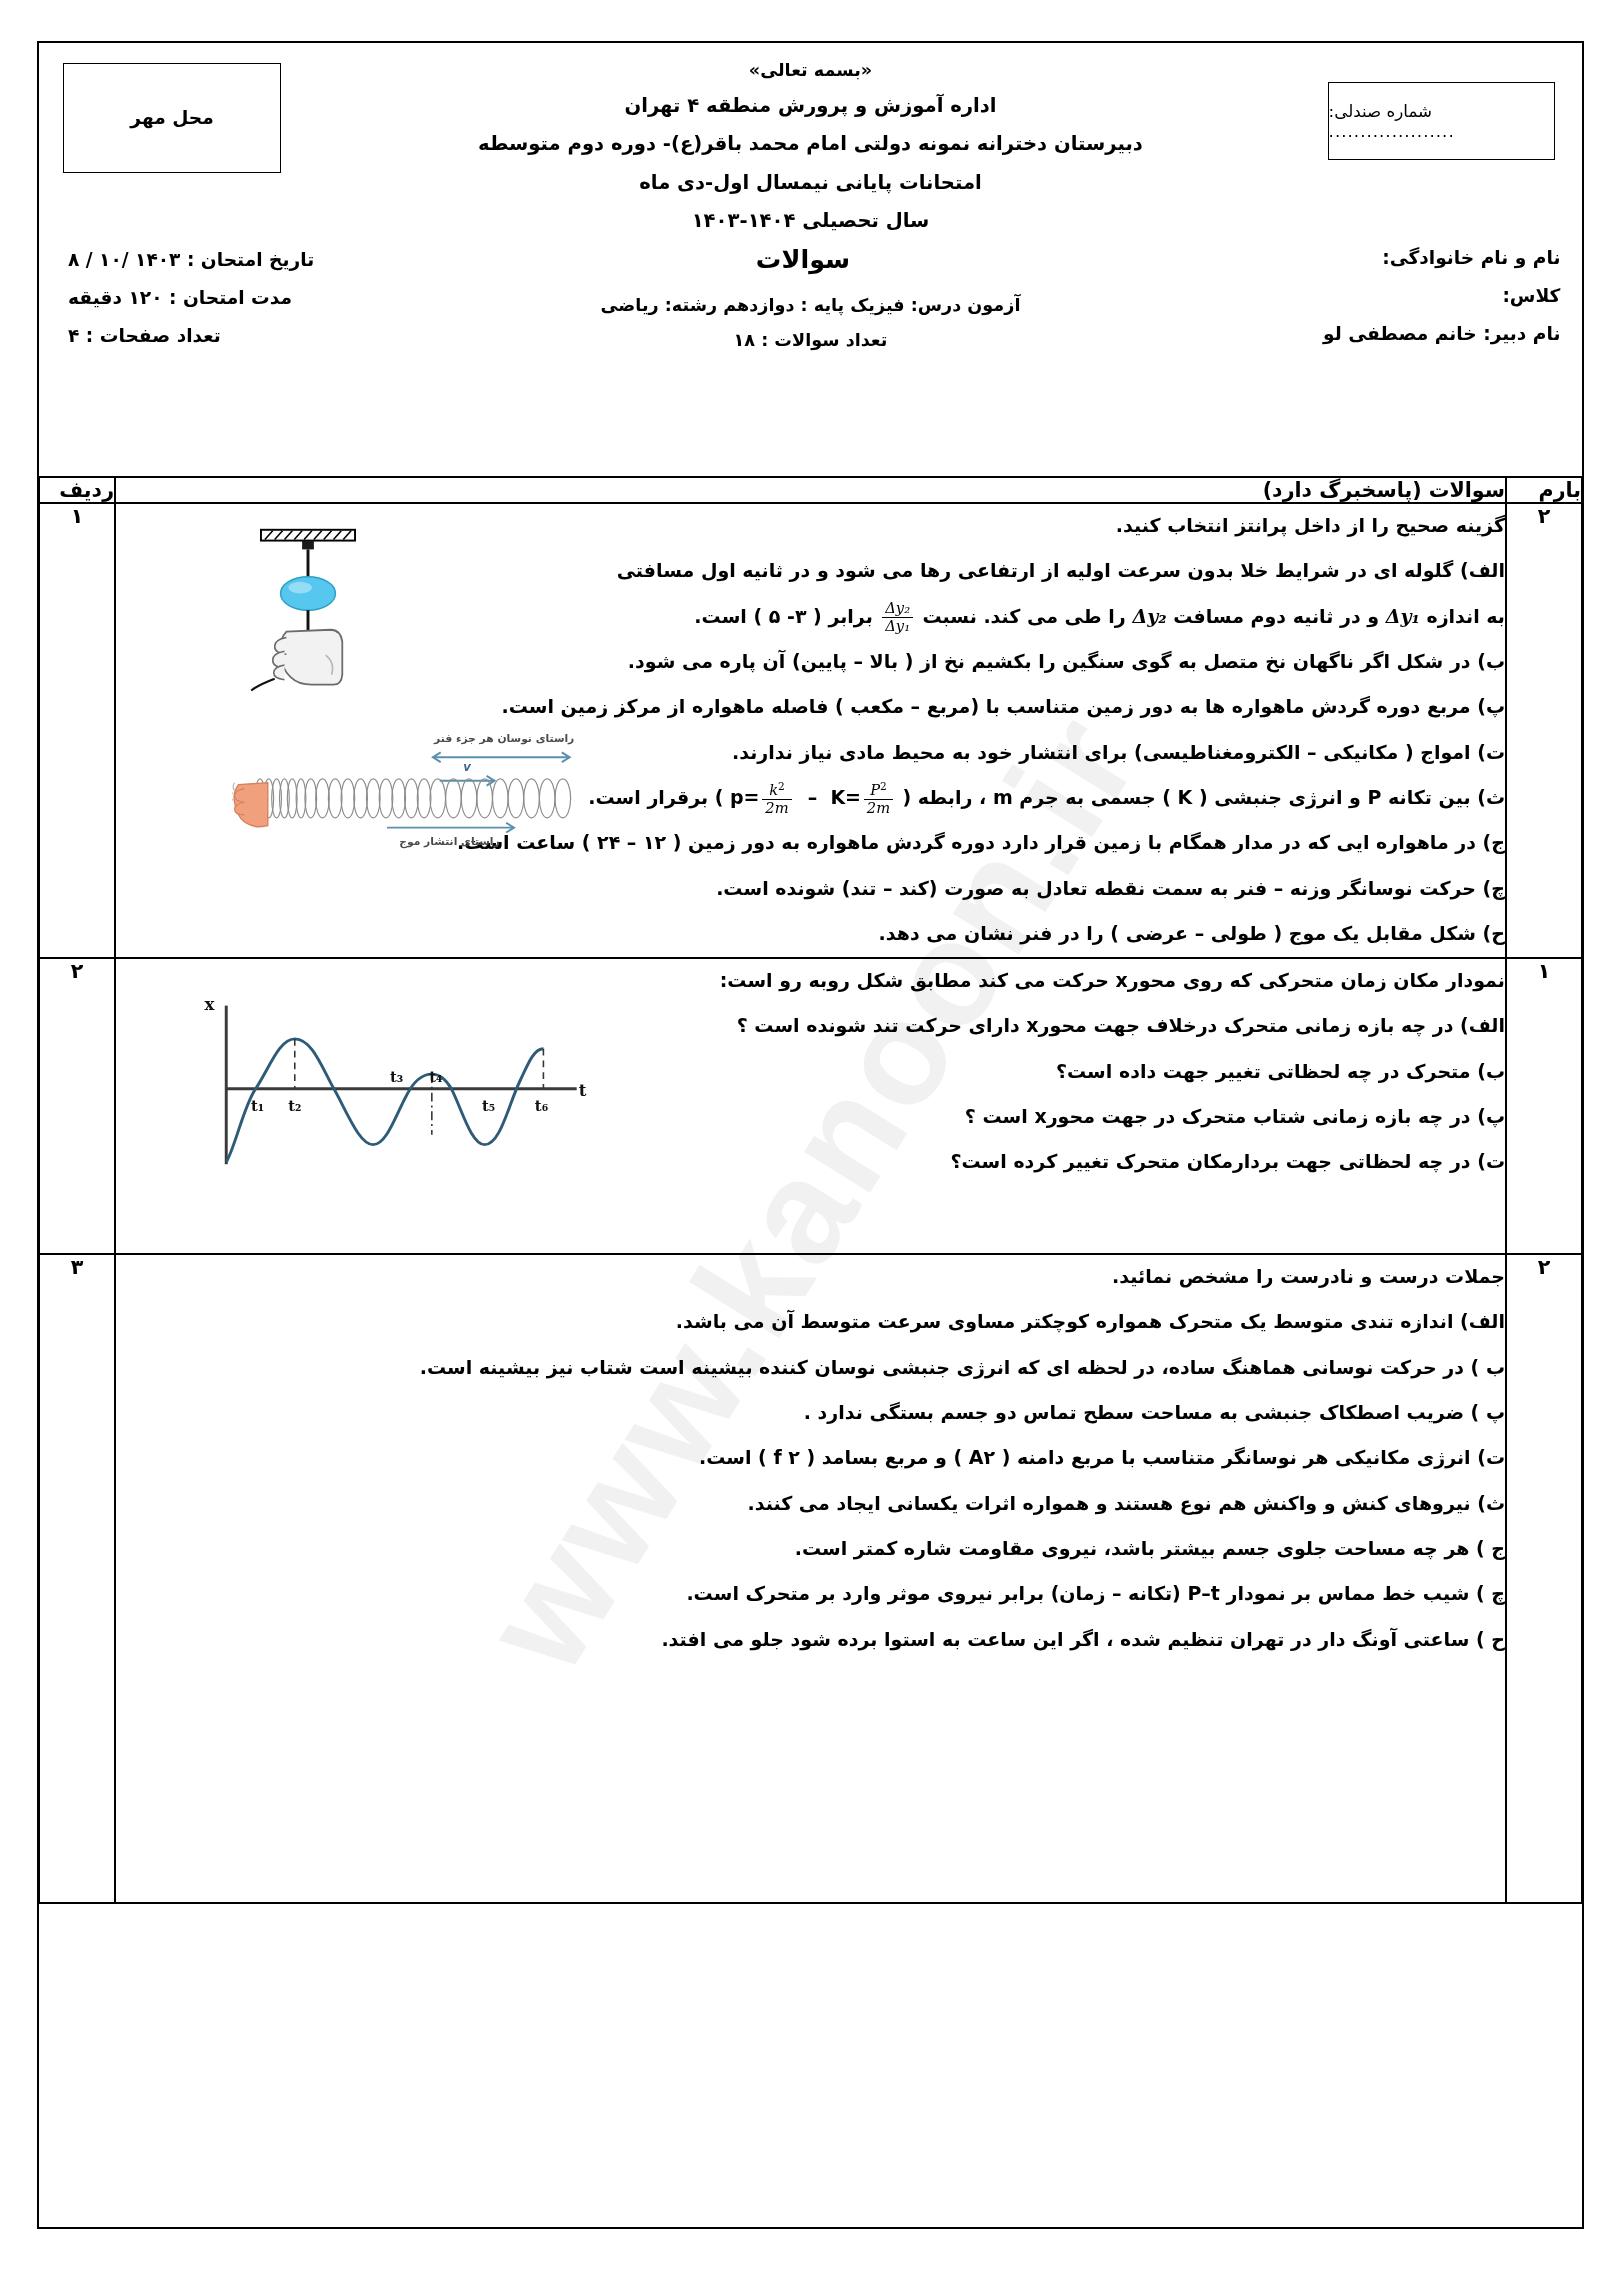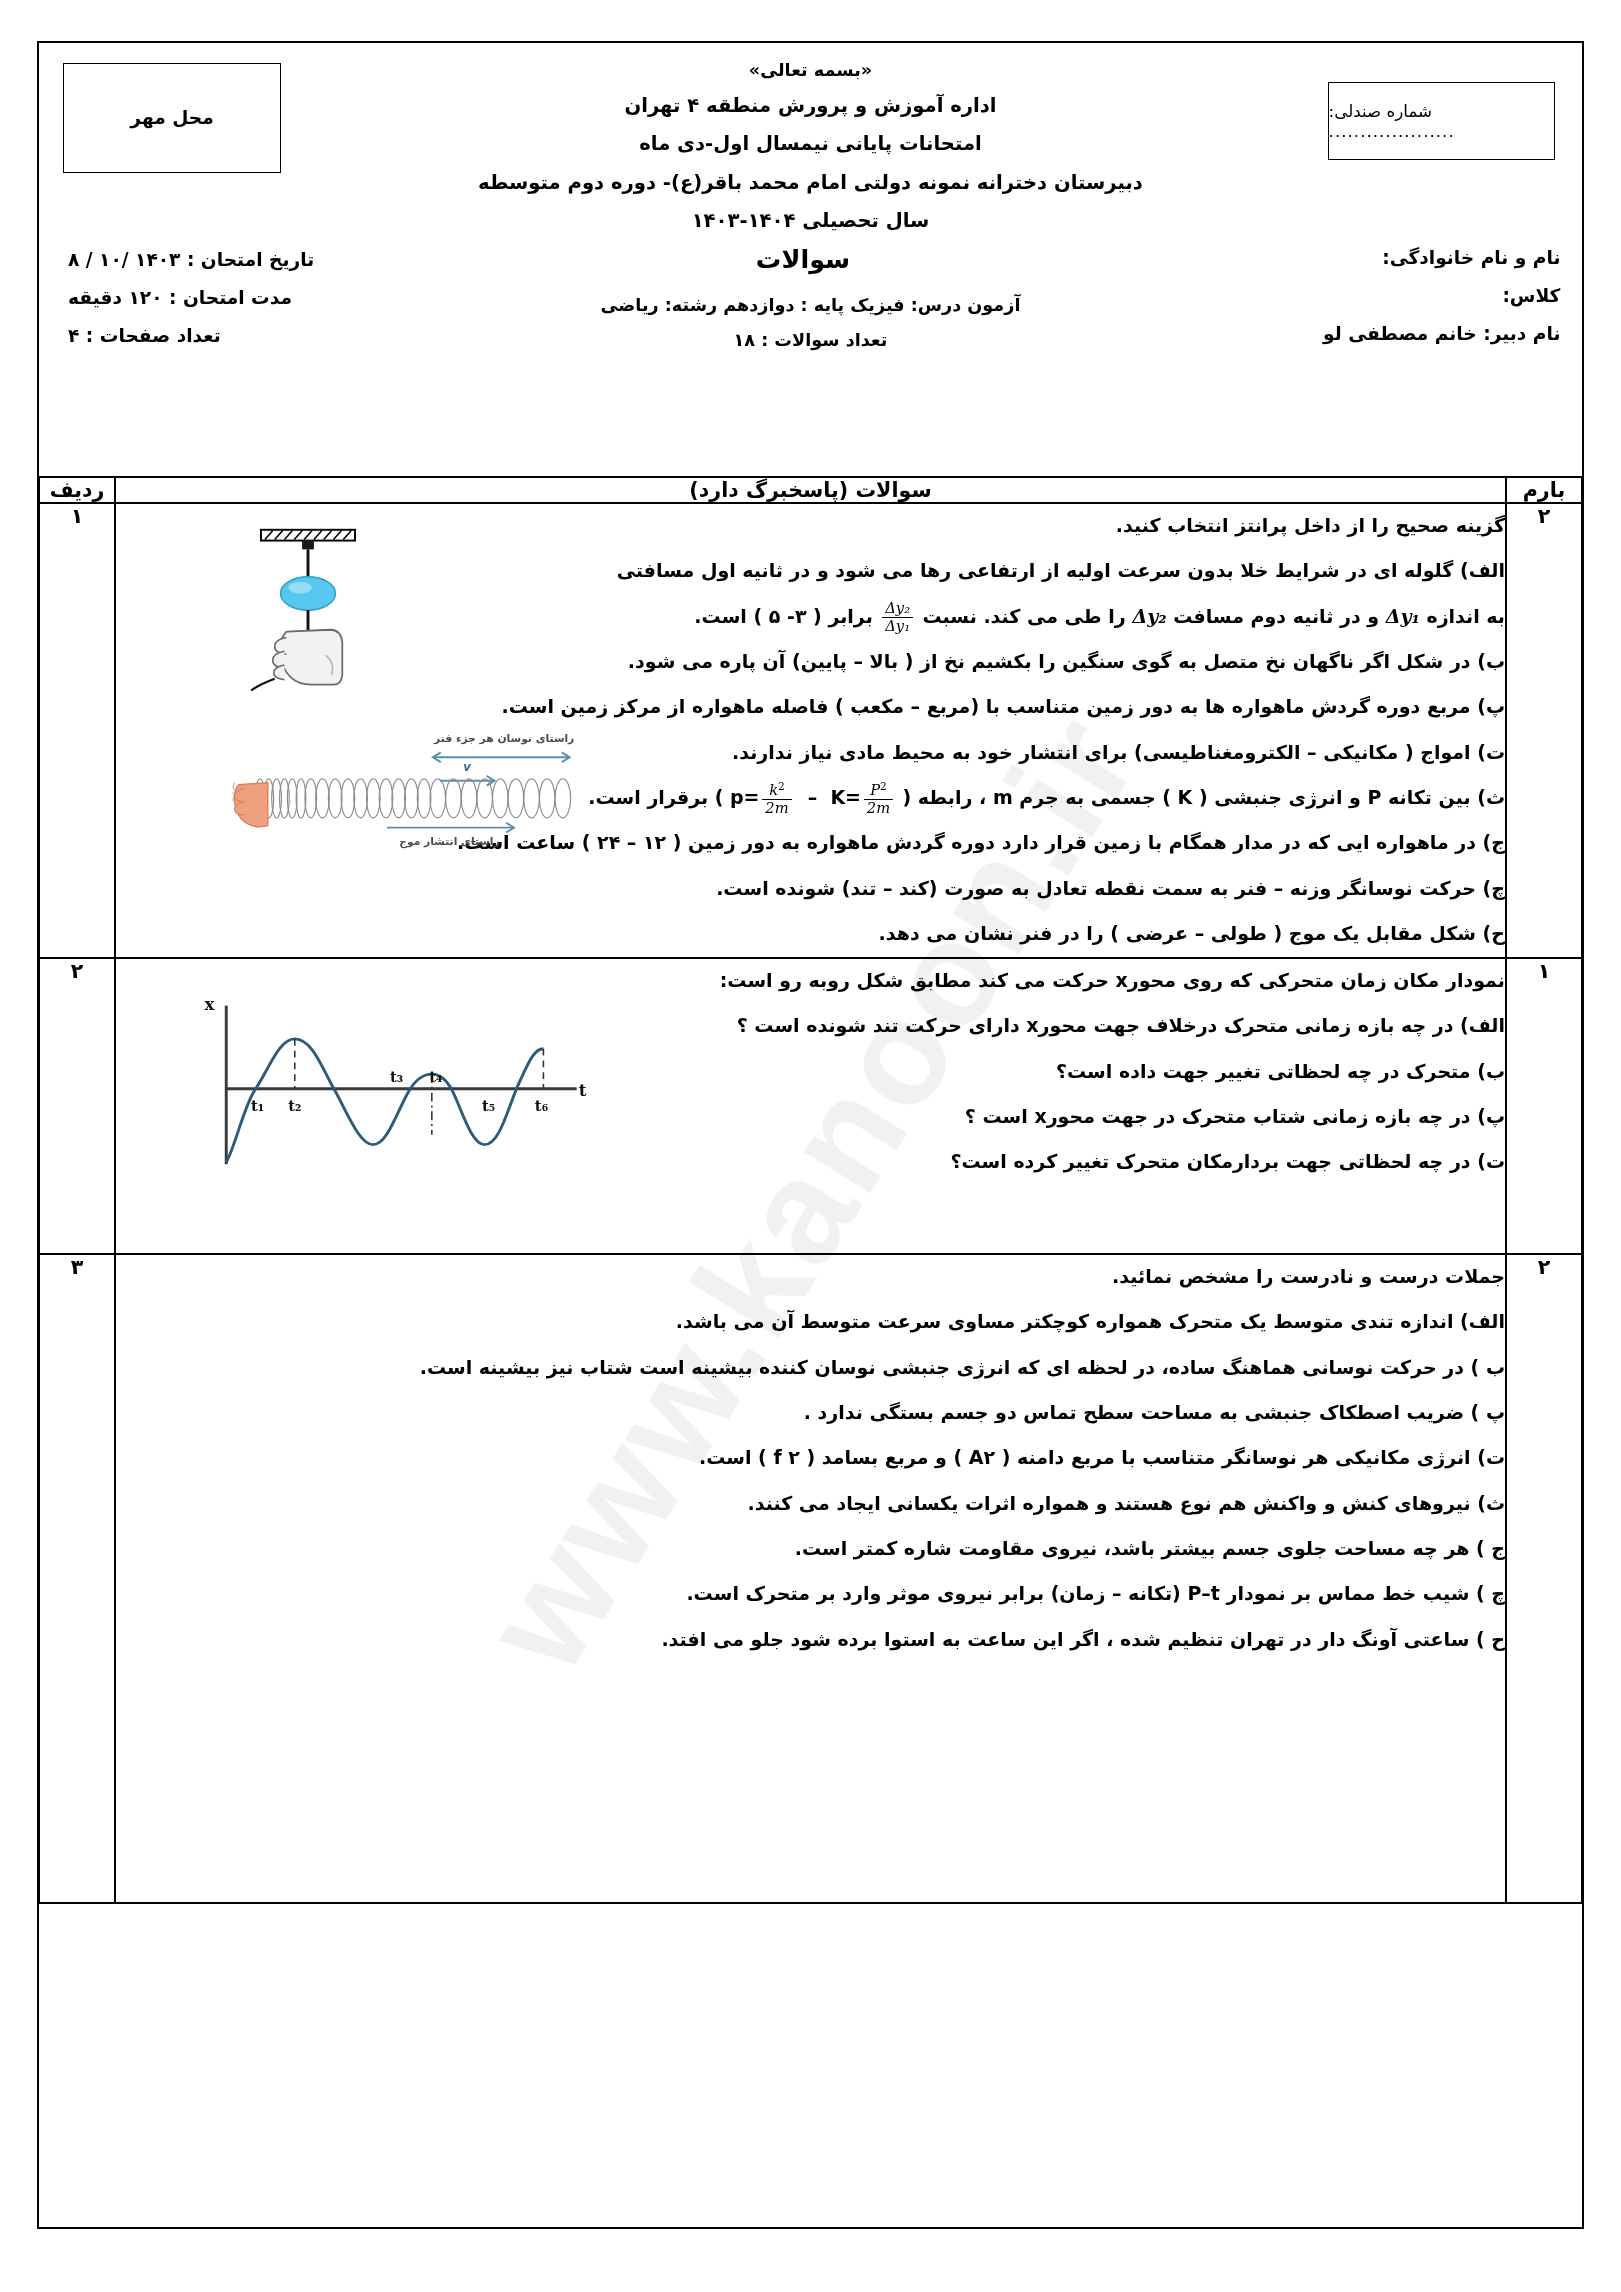--- a/index.html
+++ b/index.html
@@ -149,21 +149,21 @@
   }
   table.qtable td, table.qtable th {
     border: 2px solid #000;
     vertical-align: top;
     padding: 0;
   }
   col.c-score { width: 76px; }
   col.c-num   { width: 76px; }
 
   th.hd {
-    text-align: center;
+    text-align: right;
     font-size: 20.6px;
     font-weight: 700;
     padding: 10.8px 0 12.7px 0;
     vertical-align: middle;
   }
   td.score, td.num {
     text-align: center;
     vertical-align: middle;
     font-size: 20.6px;
     font-weight: 700;
@@ -245,22 +245,22 @@
       </div>
 
       <div class="seat-box">
         <span>شماره صندلی:</span>
         <span class="dots">....................</span>
       </div>
 
       <div class="center-head">
         <span class="line bism">«بسمه تعالی»</span>
         <span class="line">اداره آموزش و پرورش منطقه ۴ تهران</span>
+        <span class="line">دبیرستان دخترانه نمونه دولتی امام محمد باقر(ع)- دوره دوم متوسطه</span>
         <span class="line">امتحانات پایانی نیمسال اول-دی ماه</span>
-        <span class="line">دبیرستان دخترانه نمونه دولتی امام محمد باقر(ع)- دوره دوم متوسطه</span>
         <span class="line">سال تحصیلی ۱۴۰۴-۱۴۰۳</span>
       </div>
 
       <div class="soalat-title">سوالات</div>
 
       <div class="info-right">
         <div>نام و نام خانوادگی:</div>
         <div>کلاس:</div>
         <div>
           <span>نام دبیر:</span>

